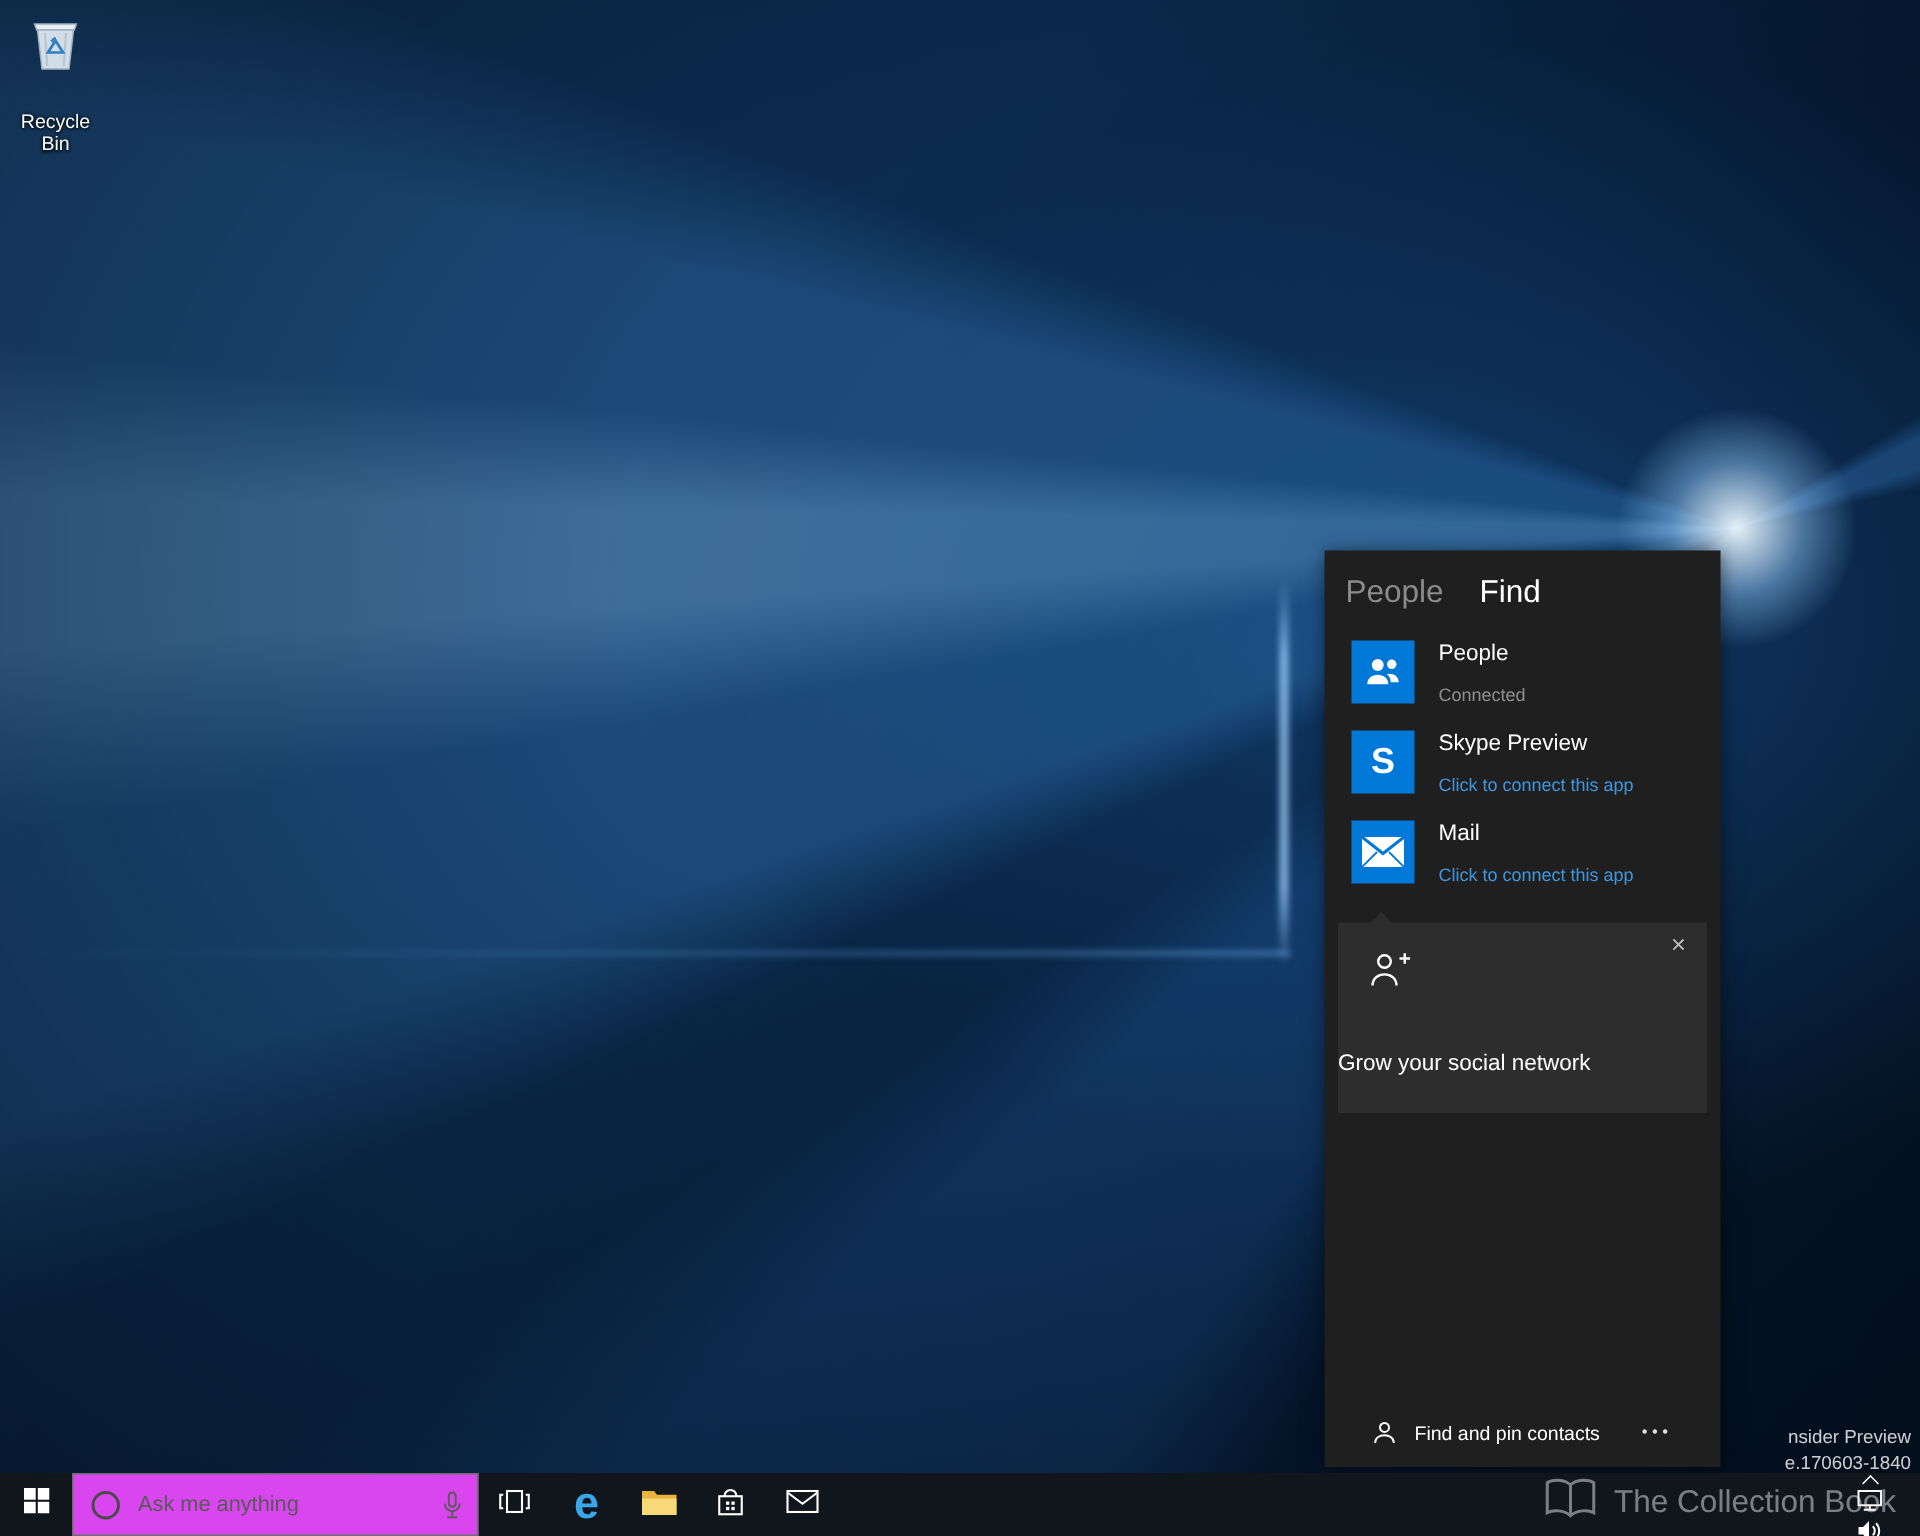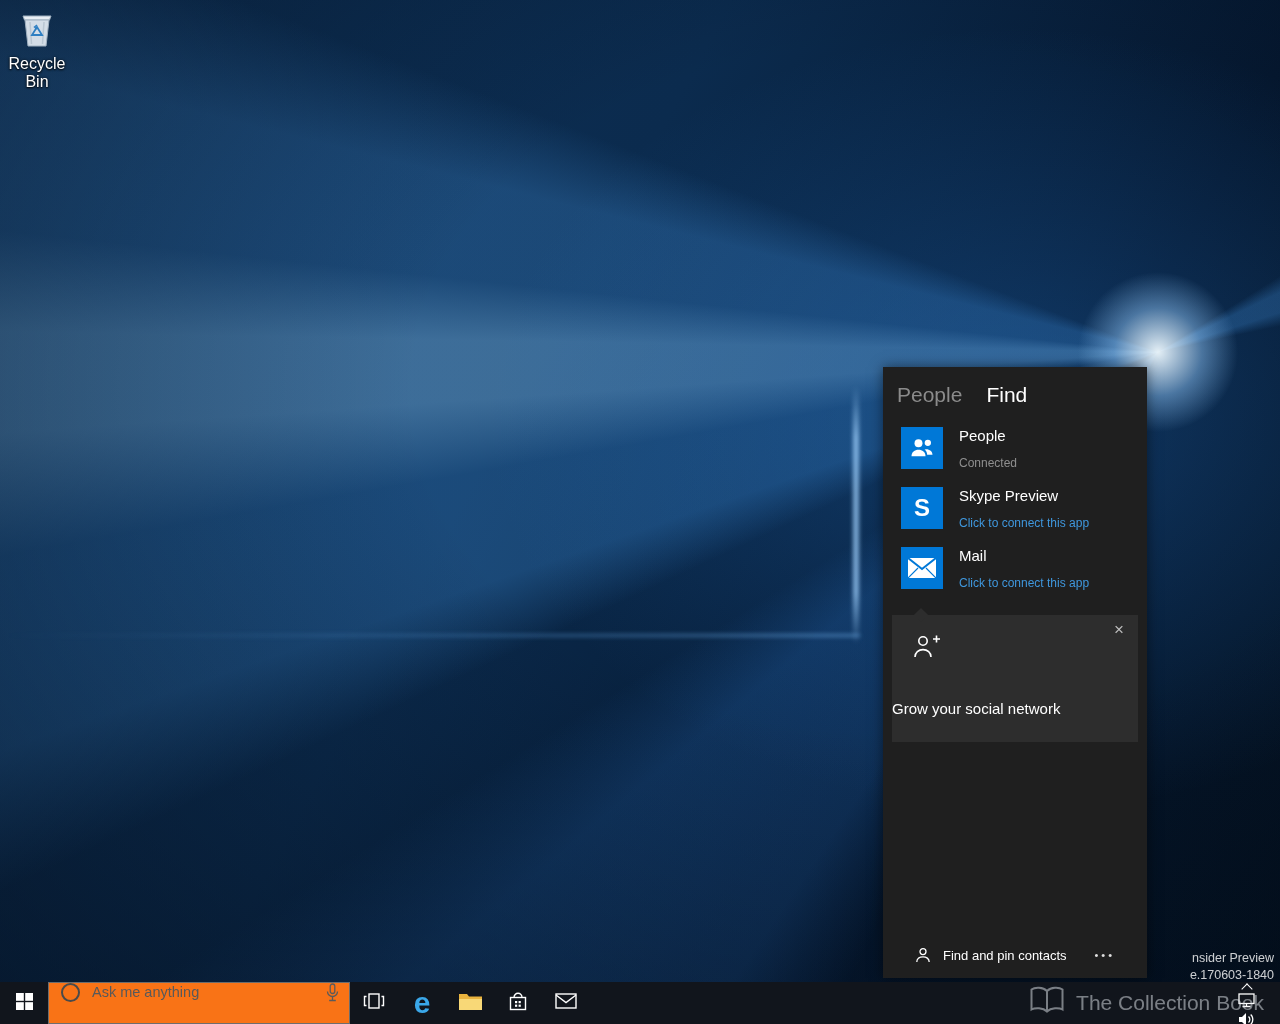--- a/index.html
+++ b/index.html
@@ -23,21 +23,21 @@
         rgba(70,150,225,.28) 276deg, rgba(70,150,225,.28) 284deg, rgba(0,0,0,0) 291deg,
         rgba(0,0,0,0) 360deg);}
   .v-edge{position:absolute;left:853px;top:386px;width:6px;height:258px;filter:blur(2px);
     background:linear-gradient(to bottom, rgba(150,205,255,0), rgba(160,210,255,.75) 20%, rgba(160,210,255,.75) 80%, rgba(150,205,255,0));}
   .floor-line{position:absolute;left:0;top:634px;width:860px;height:3px;filter:blur(2px);
     background:linear-gradient(to right, rgba(90,160,230,0), rgba(100,170,235,.35) 60%, rgba(120,185,245,.5));}
   .vignette{position:absolute;inset:0;
     background:radial-gradient(ellipse at 70% 38%, rgba(0,0,0,0) 38%, rgba(2,8,18,.55) 100%);}
   
   .desktop-icon{position:absolute;left:5px;top:8px;width:64px;text-align:center;z-index:6;cursor:pointer;}
-  .icon-label{margin-top:3px;font-size:16px;color:#fff;text-shadow:0 1px 2px rgba(0,0,0,.95),0 0 3px rgba(0,0,0,.7);}
+  .icon-label{margin-top:20px;font-size:13px;color:#fff;text-shadow:0 1px 2px rgba(0,0,0,.95),0 0 3px rgba(0,0,0,.7);}
   
   .build-watermark{position:absolute;right:6px;top:950px;z-index:5;text-align:right;
     color:rgba(255,255,255,.8);font-size:12.5px;line-height:17px;}
   
   .people-flyout{position:absolute;left:883px;top:367px;width:264px;height:611px;
     background:#1f1f1f;z-index:20;color:#fff;box-shadow:0 0 12px rgba(0,0,0,.5);}
   .tabs{position:absolute;top:16px;left:14px;display:flex;gap:24px;font-size:21px;}
   .tab{cursor:pointer;}
   .tab.inactive{color:#8b8b8b;}
   .tab.active{color:#ffffff;}
@@ -57,21 +57,21 @@
   .card-body{font-size:13.5px;line-height:20px;color:#a6a6a6;width:196px;}
   .card-close{position:absolute;top:6px;right:14px;color:#bdbdbd;font-size:17px;cursor:pointer;line-height:17px;}
   .flyout-footer{position:absolute;bottom:0;left:0;right:0;height:46px;display:flex;align-items:center;
     padding:0 32px;box-sizing:border-box;cursor:pointer;font-size:13px;color:#fff;}
   .footer-icon{display:flex;margin-right:12px;}
   .footer-more{margin-left:auto;color:#e0e0e0;font-size:11px;letter-spacing:3px;cursor:pointer;}
   
   .taskbar{position:absolute;left:0;right:0;bottom:0;height:42px;background:#11151c;
     display:flex;align-items:stretch;z-index:30;}
   .tb-btn{width:48px;display:flex;align-items:center;justify-content:center;cursor:pointer;position:relative;}
-  .searchbox{width:302px;background:#f97316;display:flex;align-items:flex-start;cursor:text;
+  .searchbox{width:271px;background:#d946ef;display:flex;align-items:center;cursor:text;
     border:1px solid #6d6d6d;box-sizing:border-box;}
   .cortana{width:19px;height:19px;border:2px solid #4a4a4a;border-radius:50%;margin:0 10px 0 12px;flex:0 0 19px;box-sizing:border-box;}
   .searchbox input{flex:1;border:none;outline:none;font-size:14.5px;color:#333;background:transparent;
     font-family:"Liberation Sans",sans-serif;min-width:0;}
   .searchbox input::placeholder{color:#595959;}
   .mic{display:flex;margin:0 10px;}
   .edge-e{color:#3aa7e9;font-size:30px;font-weight:bold;line-height:30px;}
   .tray{margin-left:auto;display:flex;align-items:center;padding-right:2px;flex-direction:column;}
   .tray-btn{width:30px;height:42px;display:flex;align-items:center;justify-content:center;cursor:pointer;position:relative;}
   .chev{width:7px;height:7px;border-left:1.6px solid #fff;border-top:1.6px solid #fff;transform:rotate(45deg);display:block;margin-top:3px;}

